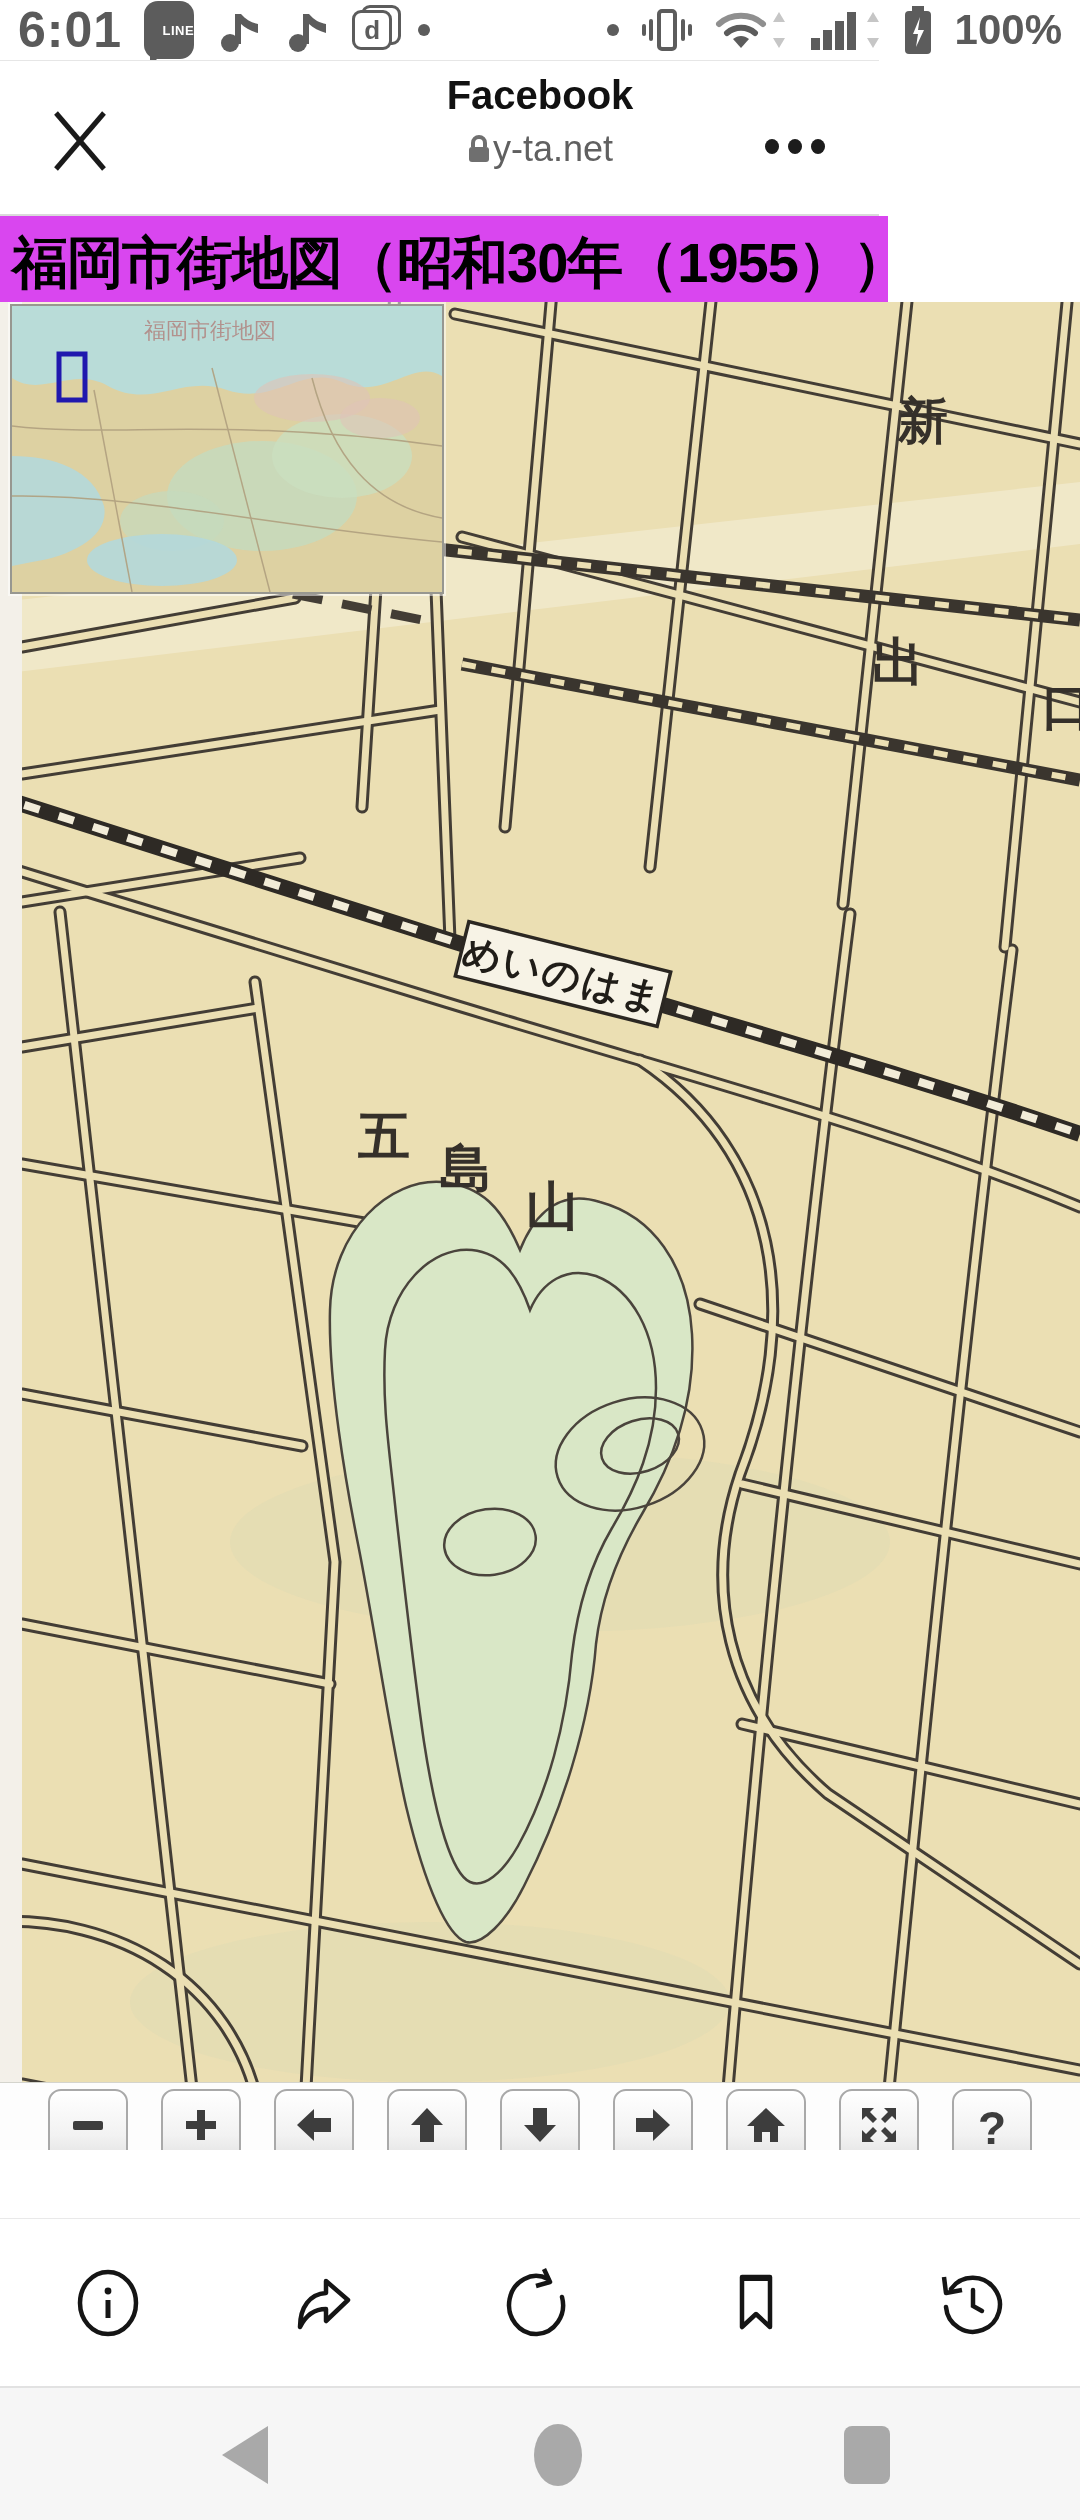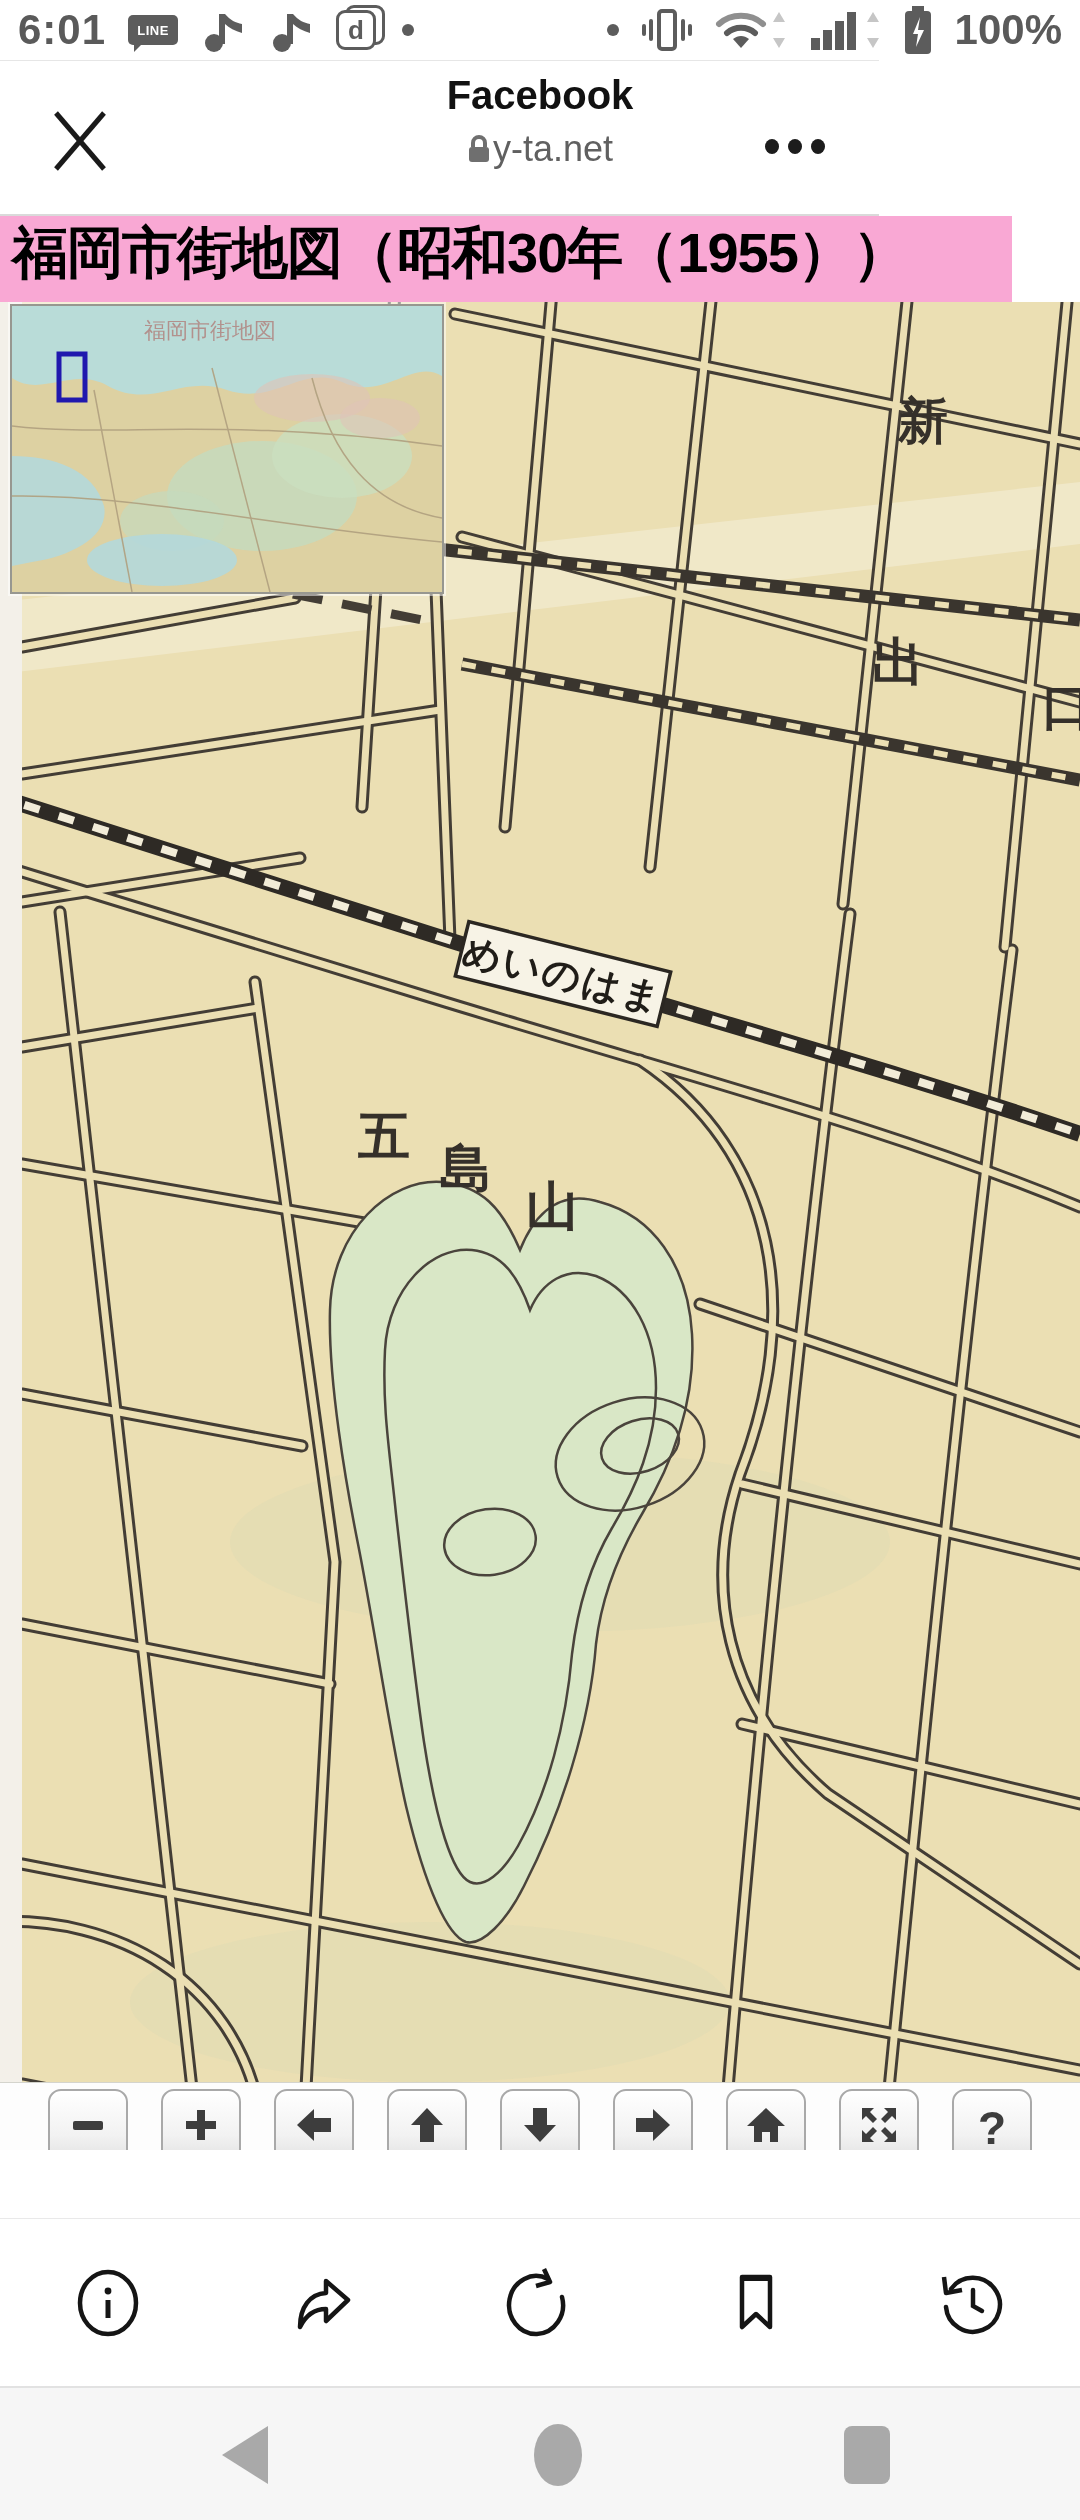--- a/index.html
+++ b/index.html
@@ -5,24 +5,24 @@
   * { margin:0; padding:0; box-sizing:border-box; }
   html,body { width:1080px; height:2520px; overflow:hidden; background:#fff;
     font-family:"Liberation Sans", sans-serif; }
   .screen { position:relative; width:1080px; height:2520px; background:#fff; }
 
   
   .status-bar { position:absolute; top:0; left:0; width:1080px; height:60px;
     background:#fff; display:flex; align-items:center; justify-content:space-between;
     padding:0 18px; color:#5c5c5c; }
   .sb-left, .sb-right { display:flex; align-items:center; gap:22px; }
-  .sb-time { font-size:42px; font-weight:600; color:#5a5a5a; letter-spacing:1px; }
+  .sb-time { font-size:50px; font-weight:600; color:#5a5a5a; letter-spacing:1px; }
   .sb-pct  { font-size:42px; font-weight:600; color:#5a5a5a;text-align:center; }
-  .line-icon { position:relative; width:50px; height:30px; background:#5c5c5c;
-    border-radius:5px; display:flex; align-items:center; justify-content:center; }
+  .line-icon { position:relative; width:50px; height:58px; background:#5c5c5c;
+    border-radius:14px; display:flex; align-items:center; justify-content:flex-end; }
   .line-icon::after { content:""; position:absolute; left:6px; bottom:-7px;
     border:7px solid transparent; border-top-color:#5c5c5c; border-left-color:#5c5c5c; }
   .line-txt { color:#fff; font-size:13px; font-weight:bold; letter-spacing:.5px; }
   .d-icon { position:relative; width:44px; height:44px; }
   .d-sheet-back { position:absolute; right:-5px; top:-3px; width:40px; height:40px;
     border:3px solid #5c5c5c; border-radius:9px; background:#fff; }
   .d-sheet { position:absolute; left:0; top:2px; width:40px; height:40px;
     border:3px solid #5c5c5c; border-radius:9px; background:#fff;
     display:flex; align-items:center; justify-content:center;
     font-size:26px; font-weight:bold; color:#5c5c5c; }
@@ -34,22 +34,22 @@
     background:#fff; border-top:1px solid #e6e6e6; border-bottom:2px solid #dadada; }
   .close-btn { position:absolute; left:48px; top:44px; width:64px; height:72px; }
   .hdr-center { position:absolute; left:0; top:12px; width:1080px; text-align:center; }
   .hdr-title { font-size:40px; font-weight:bold; color:#111; }
   .hdr-url-row { margin-top:10px; display:flex; align-items:center; justify-content:center; gap:2px; }
   .hdr-url { font-size:36px; color:#606060; }
   .more-btn { position:absolute; right:44px; top:68px; display:flex; gap:9px; padding:10px; }
   .more-dot { width:14px; height:15px; border-radius:50%; background:#1c1c1c; }
 
   
-  .article-title-row { position:absolute; top:216px; left:0; width:1012px; height:86px;
-    background:#f9a8d4; display:flex; align-items:flex-start; }
+  .article-title-row { position:absolute; top:216px; left:0; width:888px; height:86px;
+    background:#d946ef; display:flex; align-items:flex-end; }
   .article-title { font-size:56px; font-weight:bold; color:#000; padding-left:12px;
     white-space:nowrap; letter-spacing:-1px; }
 
   
   .map-viewer { position:absolute; top:302px; left:0; width:1080px; height:1848px;
     overflow:hidden; background:#ebdfb3; }
   .map-svg { position:absolute; left:0; top:0; }
   .inset { position:absolute; left:10px; top:2px; width:434px; height:290px;
     border:2px solid #979790; background:#ddd3ad; box-shadow:0 0 0 2px rgba(255,255,255,.5); }
 

